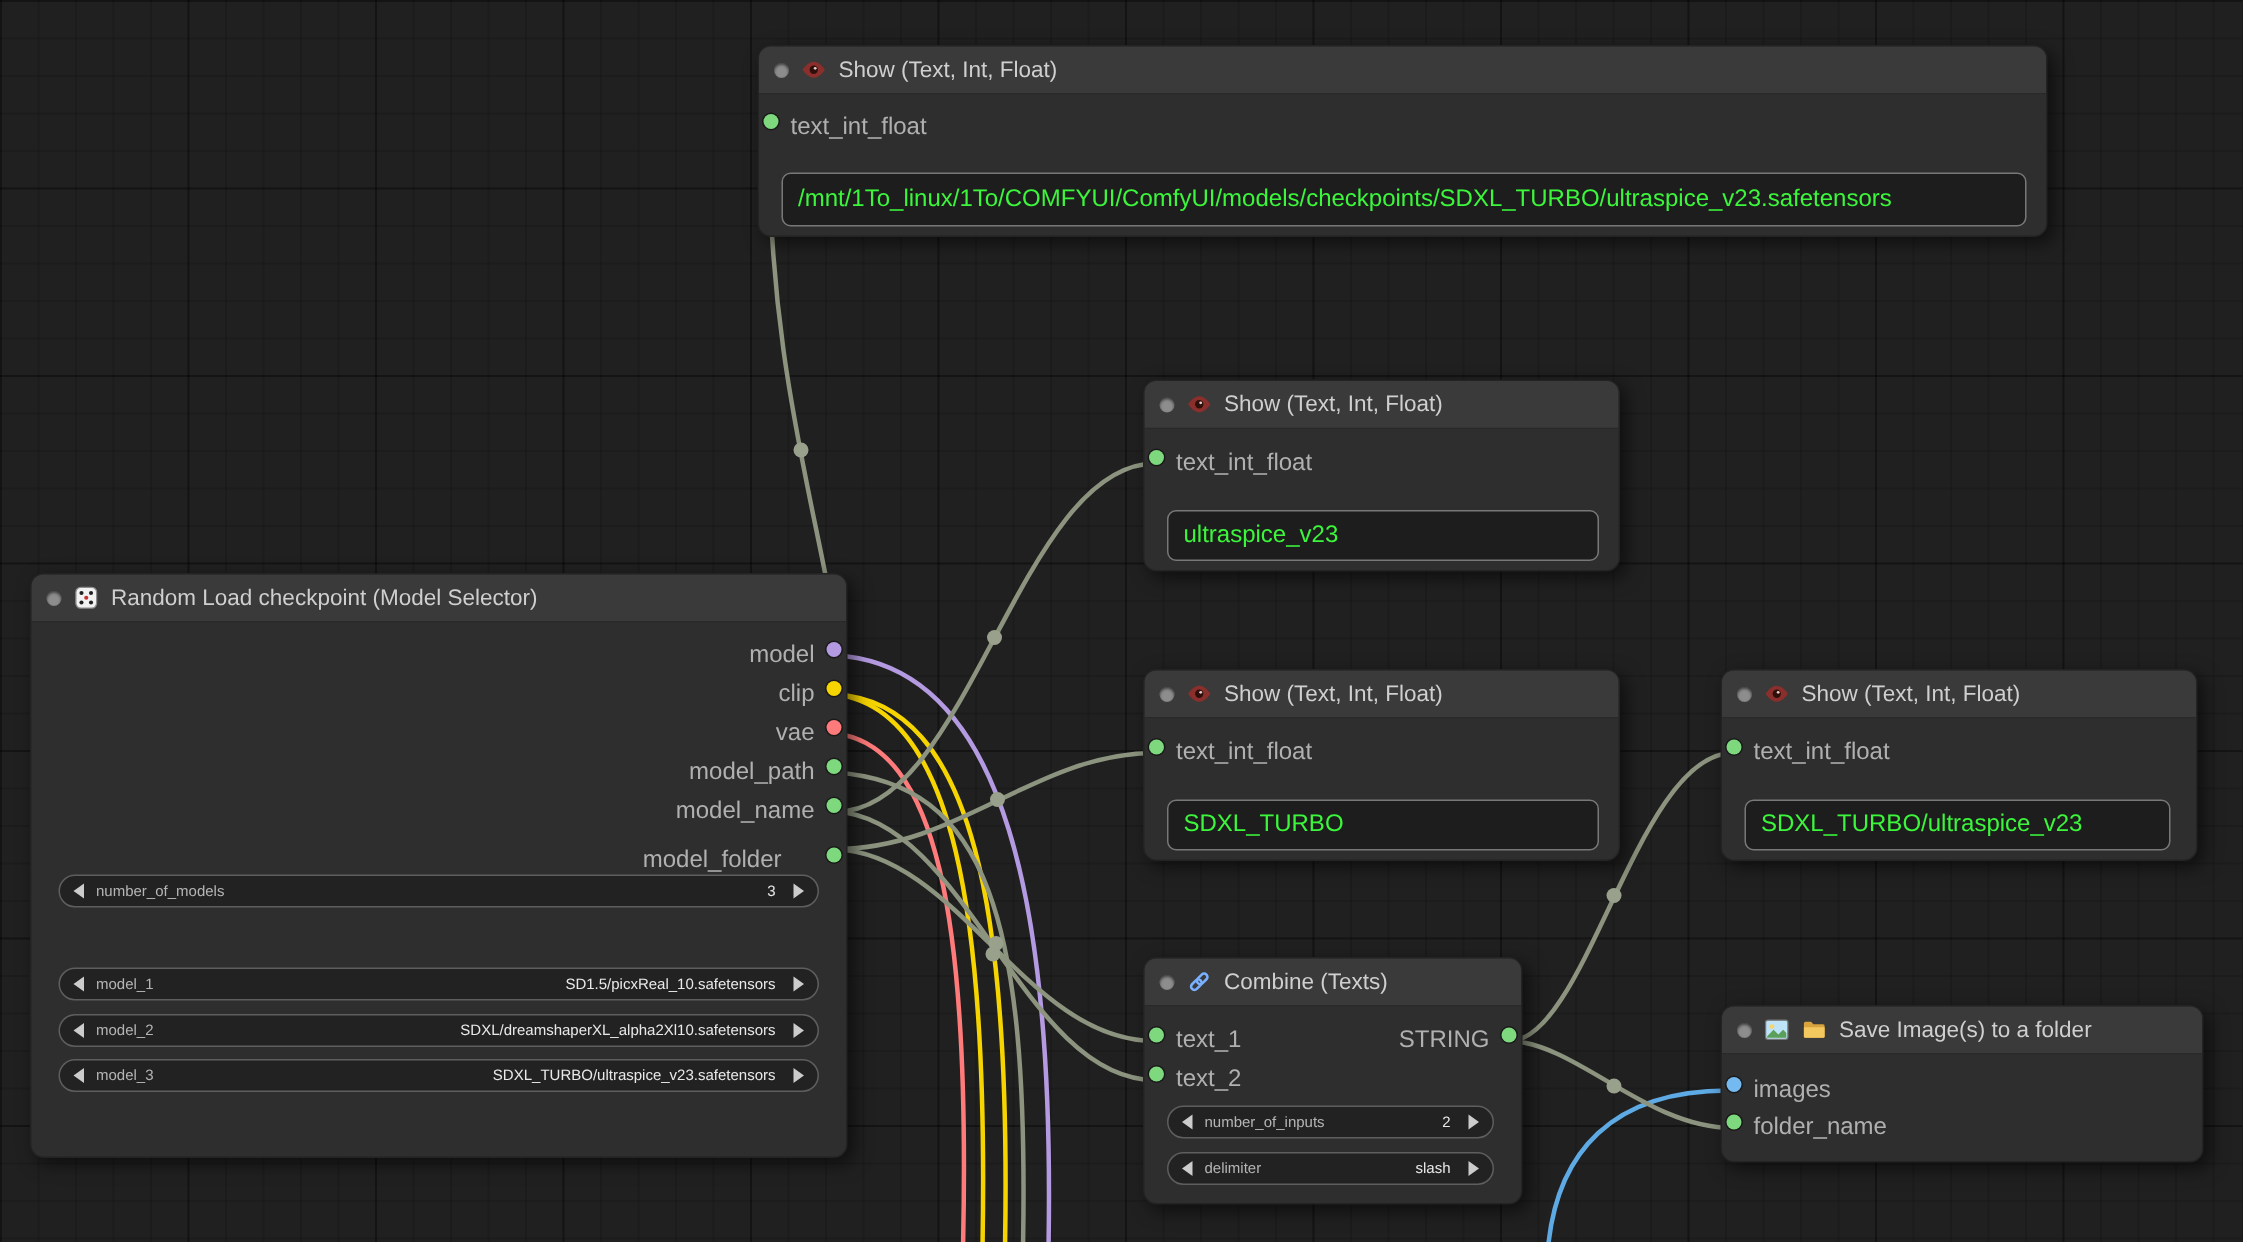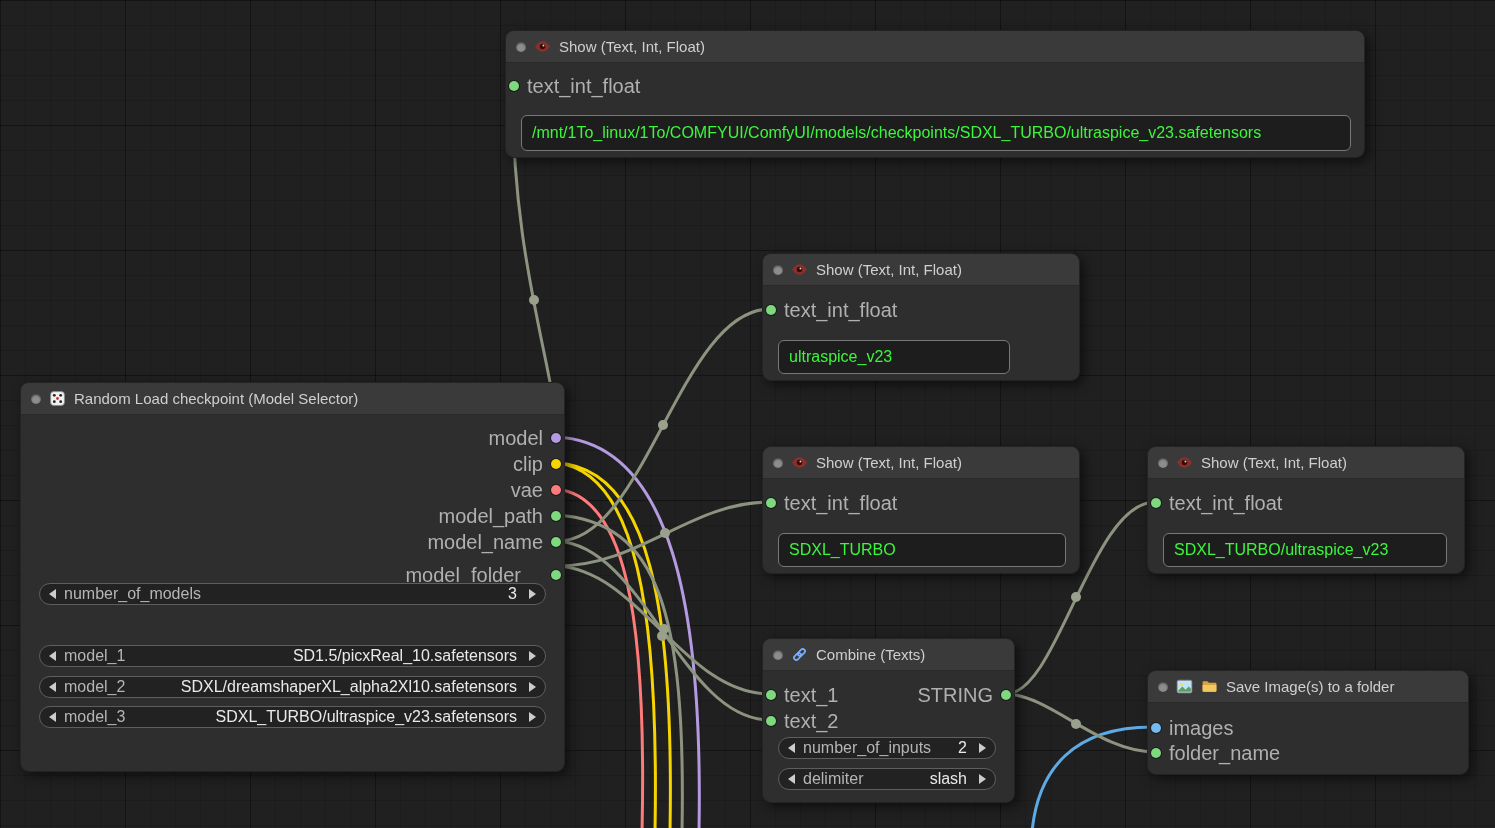--- a/index.html
+++ b/index.html
@@ -31,23 +31,23 @@
     text-align: right;
   }
   .collapse-dot {
     width: 10px; height: 10px; border-radius: 50%;
     background: #8d8d8d; box-shadow: inset 0 1px 2px rgba(0,0,0,0.6); flex: none;
   }
   .node-icon { display: inline-flex; width: 17px; height: 17px; flex: none; }
   .node-icon svg { width: 100%; height: 100%; }
 
   .slot {
-    position: absolute; display: flex; align-items: center; gap: 8px;
+    position: absolute; display: flex; align-items: flex-start; gap: 8px;
     height: 20px; transform: translateY(-50%);
-    font-size: 20px; color: #b0b0b0; white-space: nowrap;
+    font-size: 16px; color: #b0b0b0; white-space: nowrap;
   }
   .slot.in  { left: 3px; }
   .slot.out { right: 3px; }
   .dot {
     width: 10px; height: 10px; border-radius: 50%; flex: none;
     box-shadow: 0 0 0 1px rgba(0,0,0,0.45);
   }
   .dot.green  { background: #7ed87e; }
   .dot.blue   { background: #74b9ef; }
   .dot.purple { background: #b49ae0; }
@@ -58,21 +58,21 @@
     position: absolute; background: #1d1d1d; border: 1px solid #787878;
     border-radius: 6px; color: #3cf63c; font-size: 16px;
     display: flex; align-items: center; padding: 0 10px;
     white-space: nowrap; overflow: hidden;
   }
 
   .widget {
     position: absolute; height: 22px;
     background: #222222; border: 1px solid #5e5e5e; border-radius: 12px;
     display: flex; align-items: center; gap: 8px; padding: 0 9px;
-    font-size: 16px; white-space: nowrap;
+    font-size: 10px; white-space: nowrap;
   }
   .w-label { color: #b5b5b5; }
   .w-value { margin-left: auto; color: #e9e9e9; padding-right: 4px; }
   .arr-l, .arr-r { width: 0; height: 0; flex: none;
     border-top: 5px solid transparent; border-bottom: 5px solid transparent; }
   .arr-l { border-right: 7px solid #cccccc; }
   .arr-r { border-left: 7px solid #cccccc; }
 </style>
 </head>
 <body>
@@ -134,21 +134,21 @@
             <circle cx="8" cy="8" r="2.6" fill="#2e0f0c"></circle>
             <circle cx="8.9" cy="7.1" r="0.9" fill="#e7cfc6"></circle>
           </svg>
       </span>
       <span>Show (Text, Int, Float)</span>
     </div>
     <div class="slot in" style="top:56px;">
       <span class="dot green"></span>
       <span>text_int_float</span>
     </div>
-    <div class="text-widget" style="left:15px; top:86px; width:232px; height:34px;">ultraspice_v23</div>
+    <div class="text-widget" style="left:15px; top:86px; width:288px; height:34px;">ultraspice_v23</div>
   </div>
 
   <div class="node" style="left:762px; top:446px; width:318px; height:128px;">
     <div class="node-title">
       <span class="collapse-dot"></span>
       <span class="node-icon">
         <svg viewBox="0 0 16 16">
             <path d="M8 3C12 3 15 8 15 8C15 8 12 13 8 13C4 13 1 8 1 8C1 8 4 3 8 3Z" fill="#8a2f2b"></path>
             <circle cx="8" cy="8" r="2.6" fill="#2e0f0c"></circle>
             <circle cx="8.9" cy="7.1" r="0.9" fill="#e7cfc6"></circle>

